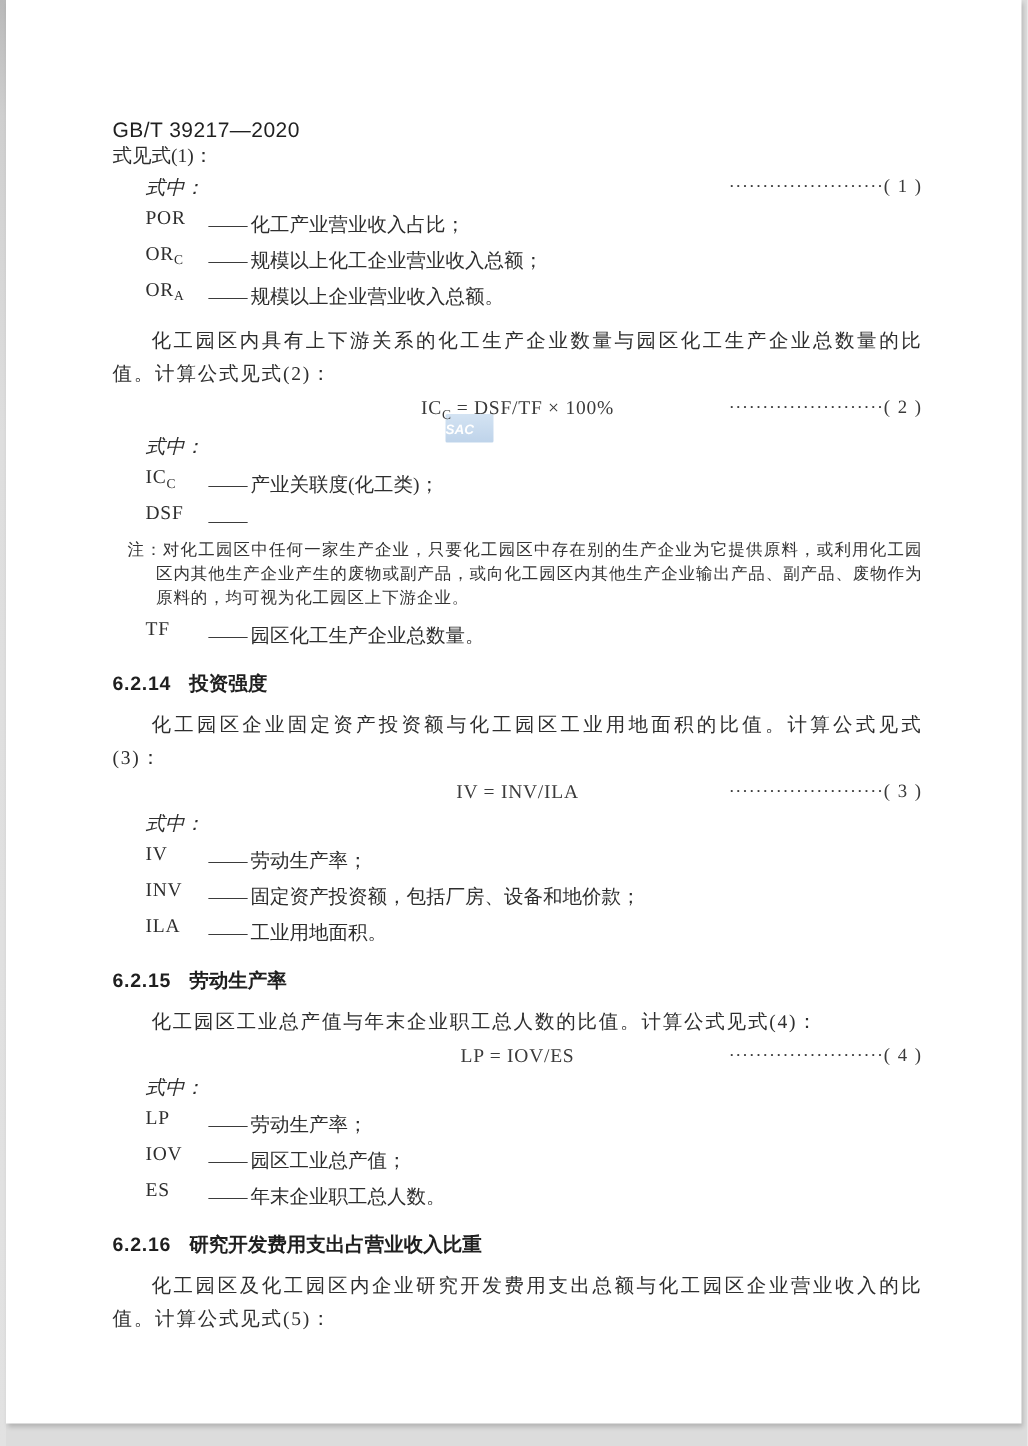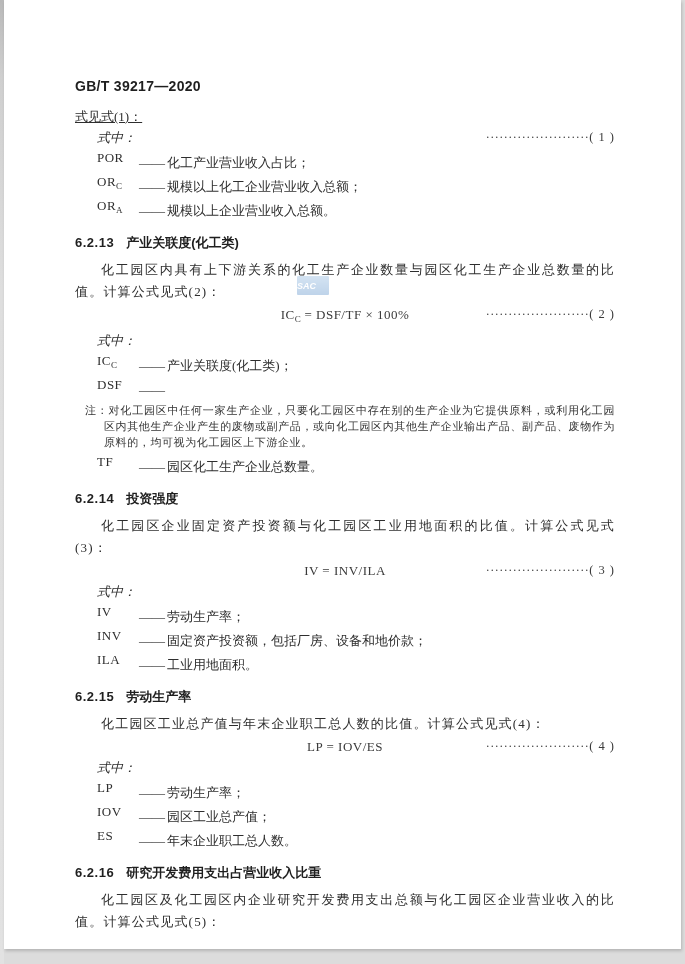--- a/index.html
+++ b/index.html
@@ -29,29 +29,27 @@
     height: 949px;
     background: #ffffff;
     box-shadow: 1px 2px 3px rgba(0,0,0,0.18);
     box-sizing: border-box;
     padding: 78px 66px 0 71px;
     color: #2e2e2e;
     font-size: 13px;
   }
   .doc-header {
     font-family: "Liberation Sans", "DejaVu Sans", sans-serif;
-    font-weight: bold;
+    font-weight: normal;
     font-size: 14px;
     color: #1f1f1f;
     letter-spacing: 0.3px;
   }
   .lead {
-    margin-top: 13px;
-    line-height: 19px;
-    text-decoration: underline;
+    line-height: 19px;
   }
   .formula-row {
     position: relative;
     margin: 2px 0;
     line-height: 19px;
     text-align: center;
     white-space: nowrap;
   }
   .formula {
     display: inline-block;
@@ -178,23 +176,20 @@
         <span class="term-d">规模以上化工企业营业收入总额；</span>
       </div>
       <div class="term-row">
         <span class="term-t"><span>OR</span><sub>A</sub></span>
         <span class="term-dash">——</span>
         <span class="term-d">规模以上企业营业收入总额。</span>
       </div>
     </div>
 
     <div class="sec">
-      <div class="heading">
-        <span class="hnum">6.2.13</span><span>产业关联度(化工类)</span>
-      </div>
       <div class="para">化工园区内具有上下游关系的化工生产企业数量与园区化工生产企业总数量的比值。计算公式见式(2)：</div>
       <div class="formula-row">
         <span class="formula"><span>IC</span><sub>C</sub><span> = DSF/TF × 100%</span></span>
         <span class="leader"><span class="dots">·······················</span><span class="eqnum">( 2 )</span></span>
       </div>
       <div class="where">式中：</div>
       <div class="terms">
         <div class="term-row">
           <span class="term-t"><span>IC</span><sub>C</sub></span>
           <span class="term-dash">——</span>

